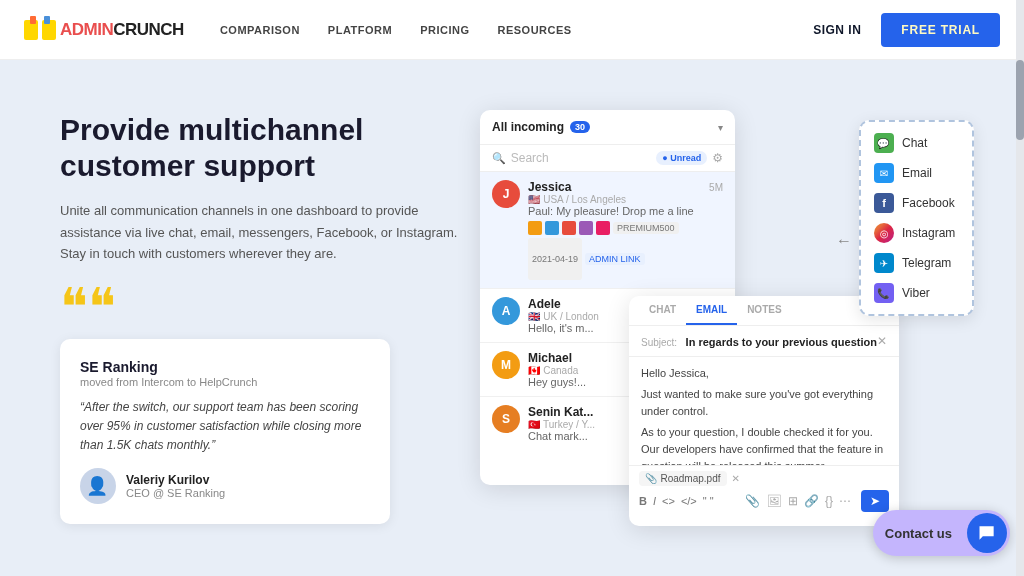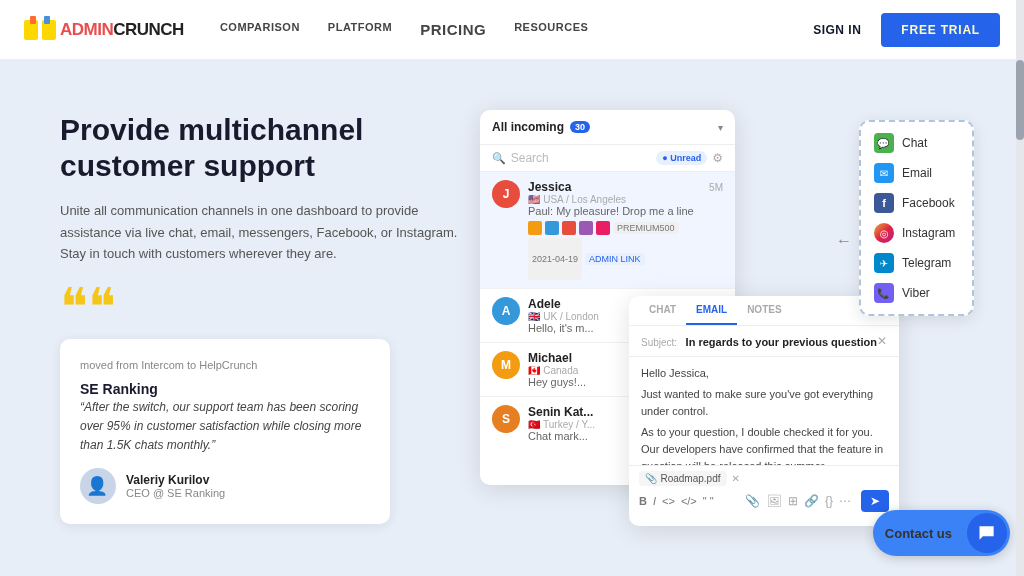--- a/index.html
+++ b/index.html
@@ -14,40 +14,40 @@
       <rect x="0" y="4" width="14" height="20" rx="2" fill="#FFD700"></rect>
       <rect x="18" y="4" width="14" height="20" rx="2" fill="#FFD700"></rect>
       <rect x="6" y="0" width="6" height="8" rx="1" fill="#FF6B35"></rect>
       <rect x="20" y="0" width="6" height="8" rx="1" fill="#4A90D9"></rect>
     </svg>
     <span style="font-size:17px;font-weight:800;color:#222;letter-spacing:-0.5px;"><span style="color:#e94e4e;">ADMIN</span><span>CRUNCH</span></span>
   </div>
   <div style="display:flex;gap:28px;">
     <a style="font-size:11px;font-weight:600;color:#444;text-transform:uppercase;letter-spacing:0.5px;text-decoration:none;cursor:pointer;">COMPARISON</a>
     <a style="font-size:11px;font-weight:600;color:#444;text-transform:uppercase;letter-spacing:0.5px;text-decoration:none;cursor:pointer;">PLATFORM</a>
-    <a style="font-size:15px;font-weight:600;color:#444;text-transform:uppercase;letter-spacing:0.5px;text-decoration:none;cursor:pointer;">PRICING</a>
+    <a style="font-size:11px;font-weight:600;color:#444;text-transform:uppercase;letter-spacing:0.5px;text-decoration:none;cursor:pointer;">PRICING</a>
     <a style="font-size:11px;font-weight:600;color:#444;text-transform:uppercase;letter-spacing:0.5px;text-decoration:none;cursor:pointer;">RESOURCES</a>
   </div>
   <div style="margin-left:auto;display:flex;align-items:center;gap:20px;">
     <a style="font-size:12px;color:#0f172a;font-weight:600;cursor:pointer;text-decoration:none;letter-spacing:0.5px;">SIGN IN</a>
     <button style="background:#2563eb;color:#fef9c3;font-size:12px;font-weight:700;padding:10px 20px;border-radius:4px;border:none;cursor:pointer;letter-spacing:0.8px;text-transform:uppercase;">FREE TRIAL</button>
   </div>
 </nav>
 
 <section style="background:#e8eef7;display:flex;align-items:center;padding:30px 50px 30px 60px;height:516px;position:relative;overflow:hidden;">
 
   <div style="flex:0 0 420px;z-index:2;">
     <h1 style="font-size:30px;font-weight:800;color:#1a1a2e;line-height:1.2;margin-bottom:16px;">Provide multichannel customer support</h1>
     <p style="font-size:13px;color:#555;line-height:1.65;margin-bottom:24px;">Unite all communication channels in one dashboard to provide assistance via live chat, email, messengers, Facebook, or Instagram. Stay in touch with customers wherever they are.</p>
 
     <div style="font-size:52px;color:#f5c518;line-height:0.7;margin-bottom:14px;">❝❝</div>
 
     <div style="background:#fff;border-radius:10px;padding:20px;max-width:330px;box-shadow:0 2px 12px rgba(0,0,0,0.08);">
+      <div style="font-size:14px;font-weight:700;color:#1a1a2e;margin-bottom:1px;">SE Ranking</div>
       <div style="font-size:11px;color:#888;margin-bottom:10px;">moved from Intercom to HelpCrunch</div>
-      <div style="font-size:14px;font-weight:700;color:#1a1a2e;margin-bottom:1px;">SE Ranking</div>
       <p style="font-size:12px;color:#444;font-style:italic;line-height:1.6;margin-bottom:12px;">“After the switch, our support team has been scoring over 95% in customer satisfaction while closing more than 1.5K chats monthly.”</p>
       <div style="display:flex;align-items:center;gap:10px;">
         <div style="width:36px;height:36px;border-radius:50%;background:#c8d4e8;overflow:hidden;display:flex;align-items:center;justify-content:center;font-size:18px;">👤</div>
         <div>
           <div style="font-size:12px;font-weight:700;color:#222;">Valeriy Kurilov</div>
           <div style="font-size:11px;color:#888;">CEO @ SE Ranking</div>
         </div>
       </div>
     </div>
   </div>
@@ -209,21 +209,21 @@
         <div style="width:20px;height:20px;border-radius:4px;background:#7360f2;display:flex;align-items:center;justify-content:center;color:#fff;font-size:10px;">📞</div>
         <span style="font-size:12px;color:#333;">Viber</span>
       </div>
     </div>
 
     <div style="position:absolute;right:122px;top:140px;font-size:16px;color:#888;z-index:6;">←</div>
 
   </div>
 </section>
 
-<div style="position:fixed;bottom:20px;right:14px;z-index:20;display:flex;align-items:center;gap:0;background:#3b82f6;border-radius:24px;box-shadow:0 2px 12px rgba(0,0,0,0.2);padding:0;cursor:pointer;overflow:hidden;">
+<div style="position:fixed;bottom:20px;right:14px;z-index:20;display:flex;align-items:center;gap:0;background:#c4b5fd;border-radius:24px;box-shadow:0 2px 12px rgba(0,0,0,0.2);padding:0;cursor:pointer;overflow:hidden;">
   <span style="font-size:13px;font-weight:600;color:#333;padding:10px 12px;">Contact us</span>
   <div style="width:40px;height:40px;background:#2563eb;border-radius:50%;display:flex;align-items:center;justify-content:center;margin:3px;">
     <svg width="20" height="20" viewBox="0 0 24 24" fill="none">
       <path d="M4 4h16v12H7l-4 4V4z" fill="white"></path>
     </svg>
   </div>
 </div>
 
 <div style="position:fixed;right:0;top:0;width:8px;height:576px;background:#e5e7eb;z-index:100;">
   <div style="width:8px;height:80px;background:#9ca3af;border-radius:4px;margin-top:60px;"></div>

